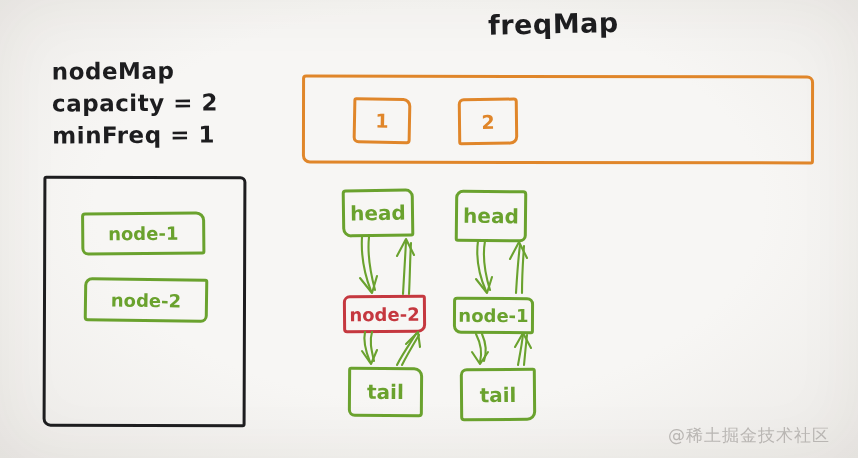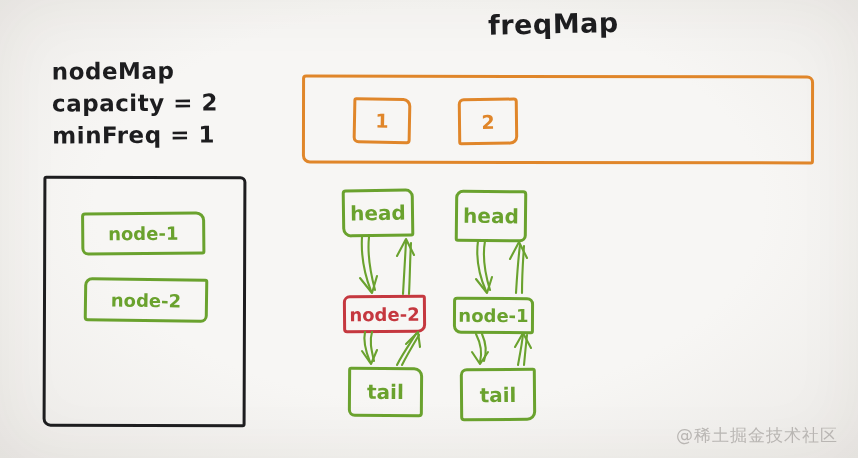--- a/index.html
+++ b/index.html
@@ -53,21 +53,21 @@
   .l2-head{left:455px;top:190px;width:66px;height:46px;border-radius:8px 4px 7px 3px;transform:rotate(.6deg);}
   .l2-node{left:453px;top:297px;width:75px;height:31px;font-size:18px;border-radius:4px 7px 3px 8px;transform:rotate(.3deg);}
   .l2-tail{left:460px;top:368px;width:70px;height:47px;border-radius:7px 3px 9px 4px;transform:rotate(-.5deg);}
   .arr{position:absolute;overflow:visible;}
   .arr path{fill:none;stroke:var(--green,#6aa22e);stroke-width:2.1;stroke-linecap:round;stroke-linejoin:round;}
   .g1{left:348px;top:236px;}
   .g2{left:348px;top:331px;}
   .g3{left:462px;top:240px;}
   .g4{left:462px;top:332px;}
   .watermark{
-    position:absolute;right:20px;bottom:11px;
+    position:absolute;right:28px;bottom:11px;
     font-size:17px;color:var(--watermark_gray,#b9b6b3);letter-spacing:1px;margin-left:28px;
   }
 </style>
 </head>
 <body>
 
 <div class="canvas">
 
   <div class="title hand">freqMap</div>
 

